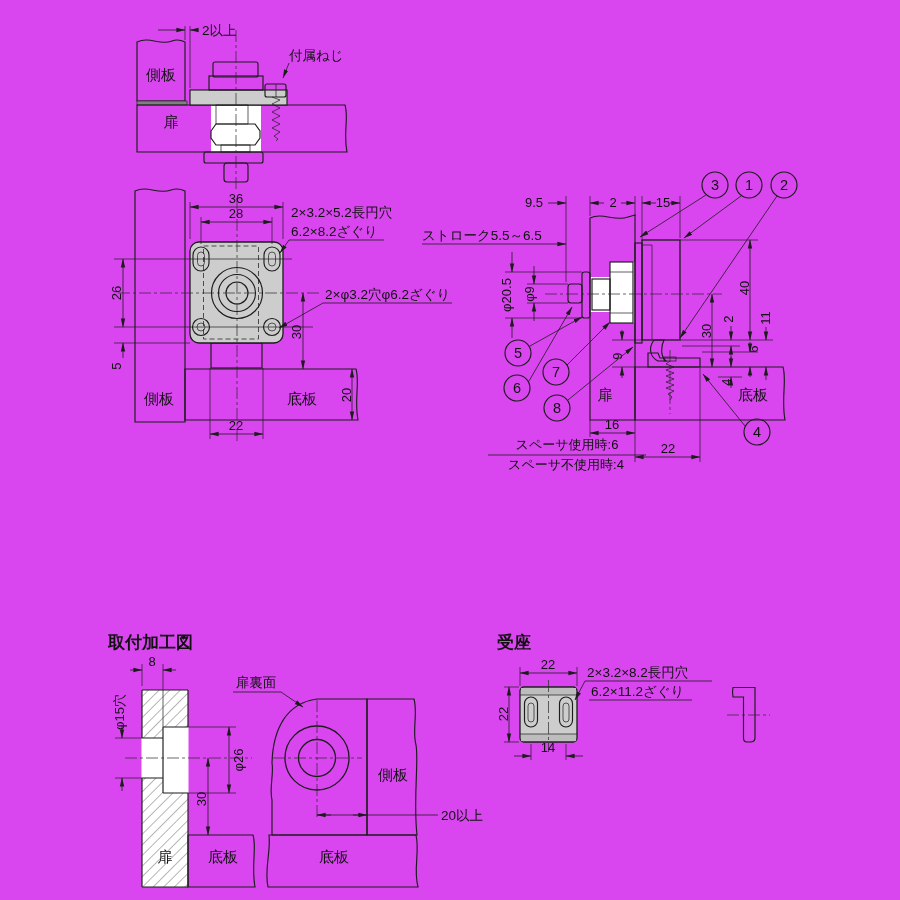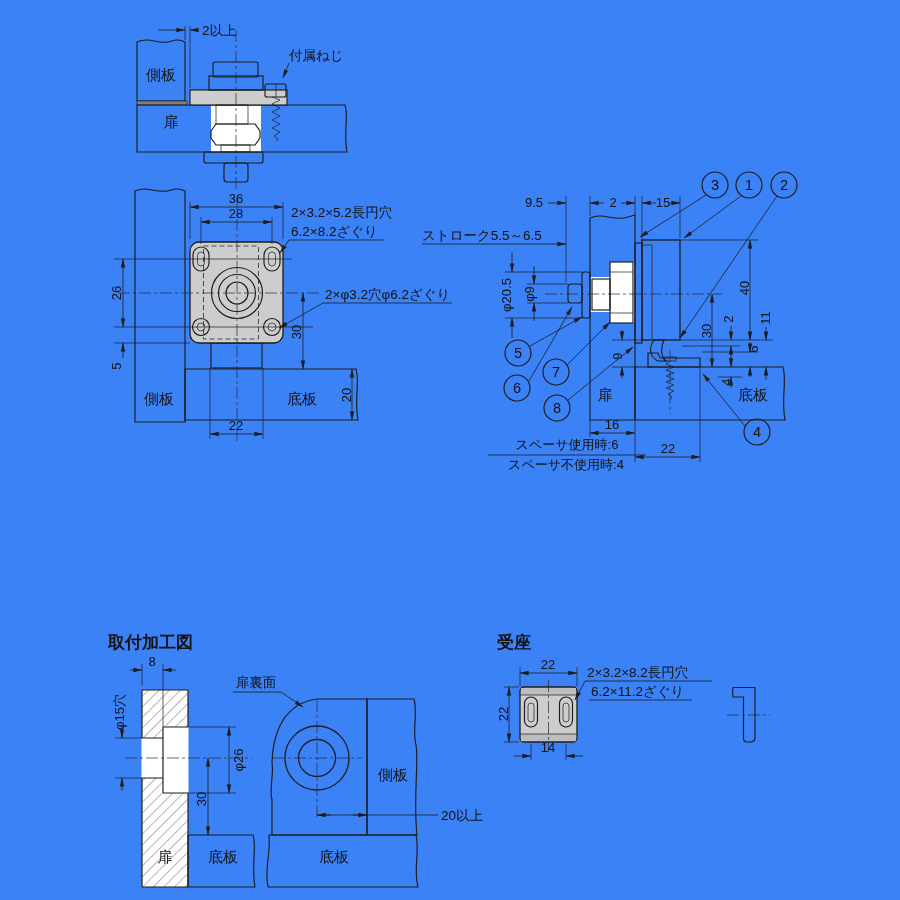--- a/index.html
+++ b/index.html
@@ -1,16 +1,16 @@
 <!DOCTYPE html>
 <html><head>
 <meta charset="utf-8">
 <style>
   html,body{margin:0;padding:0;background:#fff;}
-  .stage{width:900px;height:900px;background:#3b82f6;position:relative;font-family:"Liberation Sans","DejaVu Sans",sans-serif;}
+  .stage{width:900px;height:900px;background:#d946ef;position:relative;font-family:"Liberation Sans","DejaVu Sans",sans-serif;}
   svg{display:block;}
   .out{stroke:#1c1c1c;stroke-width:1.15;fill:none;}
   .thk{stroke:#1c1c1c;stroke-width:1.3;fill:none;}
   .thin{stroke:#1c1c1c;stroke-width:0.7;fill:none;}
   .dim{stroke:#1c1c1c;stroke-width:0.8;fill:none;}
   .cl{stroke:#2a2a2a;stroke-width:0.7;fill:none;stroke-dasharray:12 3 3 3;}
   .dash{stroke:#2a2a2a;stroke-width:0.8;fill:none;stroke-dasharray:5 3;}
   text{fill:#111;font-family:"Liberation Sans","DejaVu Sans",sans-serif;}
   .d{font-size:13px;text-anchor:middle;}
   .n{font-size:13.5px;text-anchor:start;}

